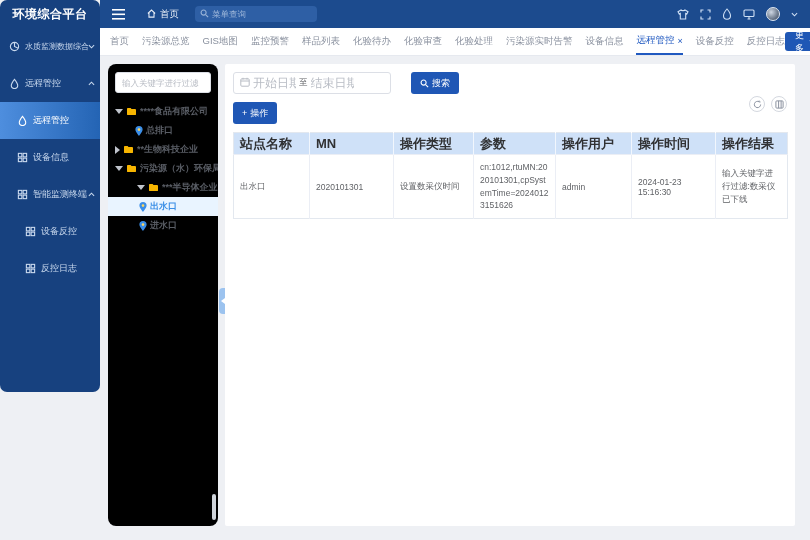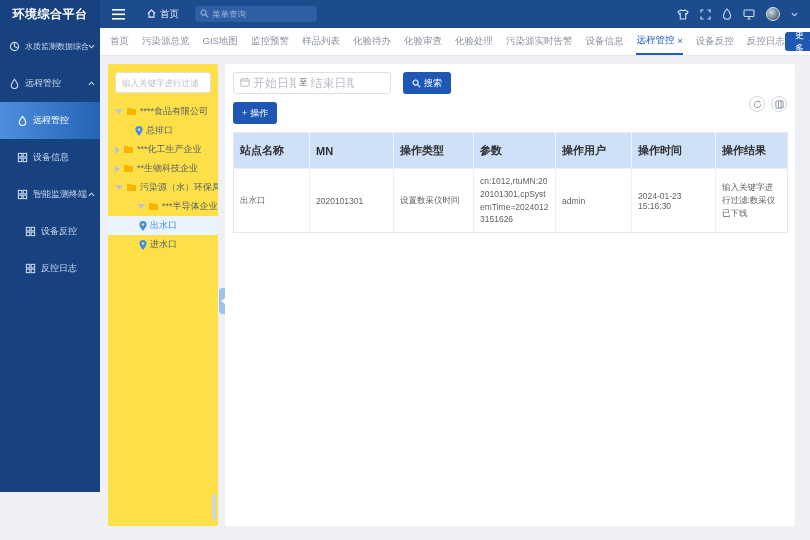--- a/index.html
+++ b/index.html
@@ -1,20 +1,20 @@
 <!DOCTYPE html>
 <html><head>
 <meta charset="utf-8">
 <style>
   * { margin:0; padding:0; box-sizing:border-box; }
   html,body { width:810px; height:540px; overflow:hidden; }
   body { font-family:"Liberation Sans","DejaVu Sans",sans-serif; background:#eef0f4; position:relative; font-size:9px; color:#333; }
 
   
-  .sidebar { position:absolute; left:0; top:0; width:100px; height:492px; background:#17417f; z-index:5; }
+  .sidebar { position:absolute; left:0; top:0; width:100px; height:392px; background:#17417f; z-index:5;border-radius:7px; }
   .logo { height:28px; display:flex; align-items:center; justify-content:center; color:#fff; font-size:12px; font-weight:bold; letter-spacing:.5px; white-space:nowrap; }
   .s-item { display:flex; align-items:center; height:37px; padding:0 5px 0 9px; color:#c9d9ee; cursor:pointer; }
   .s-item .s-ico { width:12px; height:12px; flex:0 0 12px; margin-right:4px; display:flex; align-items:center; }
   .s-lbl { font-size:9px; white-space:nowrap; overflow:hidden; }
   .s-lbl.long { font-size:8px; }
   .s-caret { margin-left:auto; display:flex; }
   .s-item.lvl1 { padding-left:17px; }
   .s-item.lvl2 { padding-left:25px; }
   .s-item.active { background:linear-gradient(90deg,#4e8ede 0%,#2464b4 100%); color:#fff; }
   .s-item svg { stroke:#c9d9ee; }
@@ -34,49 +34,49 @@
   
   .tabbar { position:absolute; left:100px; top:28px; right:0; height:28px; background:#fff; border-bottom:1px solid #e6e9ef; display:flex; align-items:center; padding:0 10px; }
   .tabs { display:flex; align-items:center; gap:13px; flex:1; height:100%; }
   .tab { font-size:9.5px; color:#8a919f; height:100%; display:flex; align-items:center; gap:3px; cursor:pointer; white-space:nowrap; }
   .tab.active { color:#2059c0; border-bottom:2px solid #2059c0; }
   .tab .close { font-size:9px; color:#2059c0; }
   .more-btn { background:#1f57b5; color:#fff; border:none; border-radius:3px; height:19px; padding:0 9px; font-size:9px; display:flex; align-items:center; gap:4px; cursor:pointer; }
 
   
   .content { position:absolute; left:100px; top:56px; right:0; bottom:0; }
-  .tree-panel { position:absolute; left:8px; top:8px; width:110px; bottom:14px; background:#fde047; border-radius:2px; overflow:hidden; }
+  .tree-panel { position:absolute; left:8px; top:8px; width:110px; bottom:14px; background:#000000; border-radius:8px; overflow:hidden; }
   .tree-filter { margin:8px 7px 9px; width:calc(100% - 14px); height:21px; border:1px solid #dcdfe6; border-radius:3px; font-size:8.5px; padding:0 6px; color:#606266; outline:none; }
   .tree-filter::placeholder { color:#b8bcc4; }
-  .tnode { display:flex; align-items:center; height:19px; gap:3px; font-size:9px; color:#5a5e66; cursor:pointer; white-space:nowrap; }
+  .tnode { display:flex; align-items:center; height:19px; gap:3px; font-size:9px; color:#5a5e66; cursor:pointer; white-space:nowrap;font-weight:bold; }
   .tnode .caret { width:0; height:0; flex:0 0 auto; }
   .caret.down { border-left:4px solid transparent; border-right:4px solid transparent; border-top:5px solid #c0c4cc; }
   .caret.right { border-top:4px solid transparent; border-bottom:4px solid transparent; border-left:5px solid #c0c4cc; }
   .tnode.p0 { padding-left:7px; } .tnode.p1 { padding-left:29px;text-align:center; } .tnode.pin1 { padding-left:27px; } .tnode.pin2 { padding-left:31px; }
   .tnode.selected { background:#e9f4ff; color:#3a8ee6; }
   .tico { display:flex; flex:0 0 auto; }
   .tree-scroll { position:absolute; right:2px; bottom:6px; width:4px; height:26px; border-radius:2px; background:#cfd4db; }
 
   .collapse-handle { position:absolute; left:119px; top:232px; width:7px; height:26px; background:#9cc3ef; border-radius:4px 0 0 4px; display:flex; align-items:center; justify-content:center; cursor:pointer; }
   .collapse-handle i { width:0; height:0; border-top:3px solid transparent; border-bottom:3px solid transparent; border-right:4px solid #fff; }
 
   .main-panel { position:absolute; left:125px; top:8px; right:15px; bottom:14px; background:#fff; border-radius:2px; padding:8px; }
   .toolbar1 { display:flex; align-items:center; }
   .date-range { width:158px; height:22px; border:1px solid #dcdfe6; border-radius:3px; display:flex; align-items:center; padding:0 6px; gap:3px; background:#fff; }
   .date-range input { border:none; outline:none; width:43px; font-size:12px; color:#606266; }
   .date-range input::placeholder { color:#b8bcc4; }
   .sep { font-size:8.5px; color:#606266; }
   .btn { background:#1f57b5; color:#fff; border:none; border-radius:3px; height:22px; padding:0 9px; font-size:9px; display:flex; align-items:center; gap:3px; cursor:pointer; }
-  .search-btn { margin-left:12px; }
+  .search-btn { margin-left:20px; }
   .toolbar2 { margin-top:8px; display:flex; align-items:center; }
   .round-btns { position:absolute; right:8px; top:32px; display:flex; gap:6px; }
   .rbtn { width:16px; height:16px; border:1px solid #d4d8df; border-radius:50%; background:#fff; display:flex; align-items:center; justify-content:center; cursor:pointer; }
 
   table.grid { margin-top:8px; width:100%; border-collapse:collapse; border:1px solid #e3e8ef; table-layout:fixed; }
-  .grid th { background:#cfe1f8; font-size:11px; font-weight:bold; color:#303133; text-align:left; height:36px; padding:0 6px; border-right:1px solid rgba(255,255,255,.7); }
+  .grid th { background:#cfe1f8; font-size:13px; font-weight:bold; color:#303133; text-align:left; height:22px; padding:0 6px; border-right:1px solid rgba(255,255,255,.7); }
   .grid th:last-child { border-right:none; }
   .grid td { font-size:8.5px; color:#606266; padding:6px; border-top:1px solid #ebeef5; border-right:1px solid #ebeef5; height:54px; vertical-align:middle; }
   .grid td:last-child { border-right:none; }
   .cell-break { word-break:break-all; line-height:1.5; }
 </style>
 </head>
 <body>
 
 <aside class="sidebar">
   <div class="logo">环境综合平台</div>
@@ -287,29 +287,20 @@
       <span>****食品有限公司</span>
     </div>
     <div class="tnode pin1">
       <span class="tico">
           <svg width="8" height="10" viewBox="0 0 8 10">
             <path fill="#3b8ee8" d="M4 0 a3.6 3.6 0 0 1 3.6 3.6 C7.6 6 4 10 4 10 S.4 6 .4 3.6 A3.6 3.6 0 0 1 4 0 Z"></path>
             <circle cx="4" cy="3.6" r="1.3" fill="#ffd75e"></circle>
           </svg>
         </span>
       <span>总排口</span>
-    </div>
-    <div class="tnode p0">
-      <span class="caret right"></span>
-      <span class="tico">
-          <svg width="11" height="9" viewBox="0 0 12 10">
-            <path fill="#f7b500" d="M1 2 a1 1 0 0 1 1-1 h3 l1 1.3 h4 a1 1 0 0 1 1 1 V8 a1 1 0 0 1 -1 1 H2 a1 1 0 0 1 -1-1 Z"></path>
-          </svg>
-        </span>
-      <span>***化工生产企业</span>
     </div>
     <div class="tnode p0">
       <span class="caret right"></span>
       <span class="tico">
           <svg width="11" height="9" viewBox="0 0 12 10">
             <path fill="#f7b500" d="M1 2 a1 1 0 0 1 1-1 h3 l1 1.3 h4 a1 1 0 0 1 1 1 V8 a1 1 0 0 1 -1 1 H2 a1 1 0 0 1 -1-1 Z"></path>
           </svg>
         </span>
       <span>**生物科技企业</span>
     </div>

